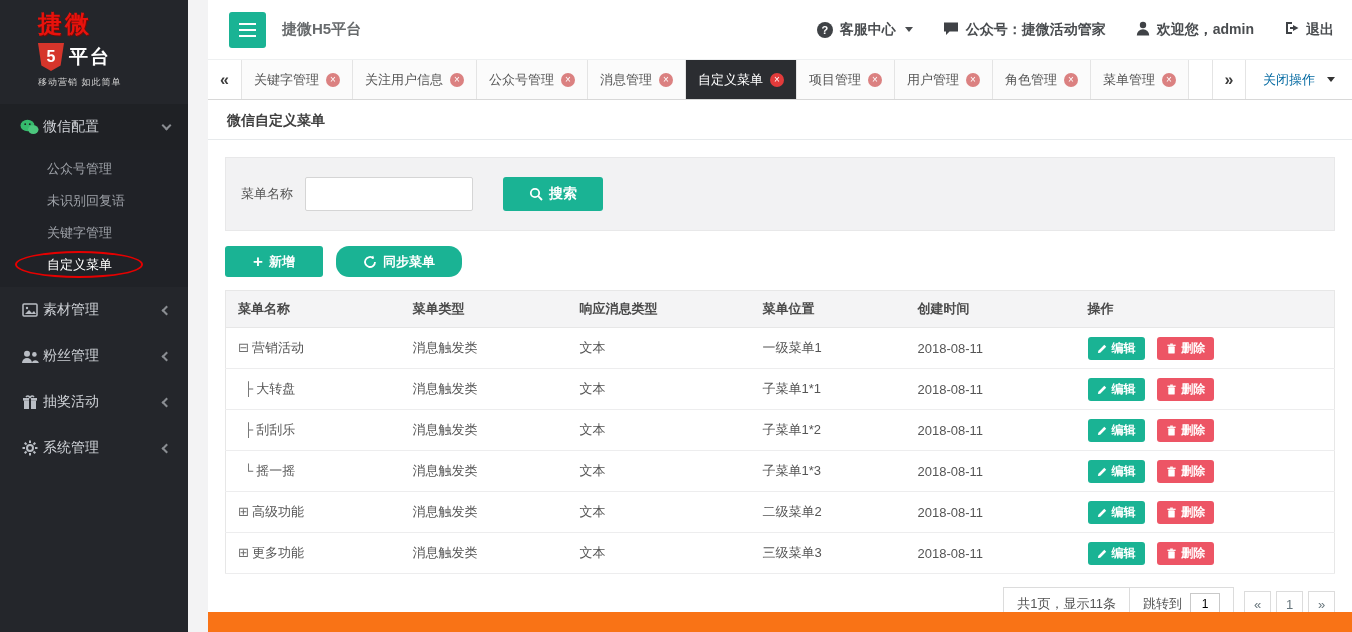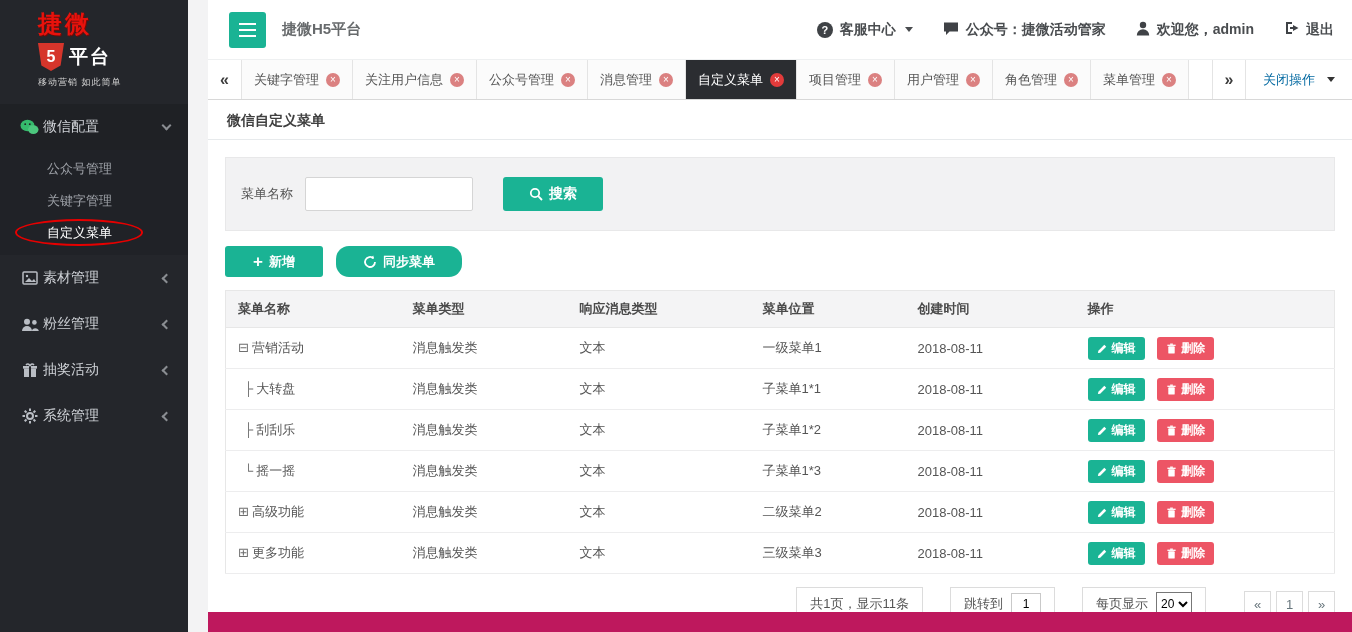--- a/index.html
+++ b/index.html
@@ -45,21 +45,21 @@
   .tab-scroll.right { border-left:1px solid #e4e4e4; }
   .tab-list { display:flex; overflow:hidden; flex:1; }
   .tab { display:flex; align-items:center; gap:7px; padding:0 12px; border-right:1px solid #e4e4e4; background:#fbfbfb; font-size:13px; color:#565656; cursor:pointer; white-space:nowrap; }
   .tab.active { background:#2b2d31; color:#fff; }
   .tab-close { width:14px; height:14px; border-radius:50%; background:#db8181; color:#fff; font-size:10px; line-height:13px; text-align:center; cursor:pointer; }
   .tab.active .tab-close { background:#e23b3b; }
   .close-ops { display:flex; align-items:center; gap:10px; padding:0 17px; font-size:13px; color:#0369a1; cursor:pointer; white-space:nowrap; }
   .close-ops .caret { border-top-color:#333; }
 
   
-  .content { flex:1; background:#be185d; overflow:hidden; }
+  .content { flex:1; background:#f97316; overflow:hidden; }
   .page-heading { height:40px; line-height:40px; background:#fff; padding:0 19px; font-size:14px; font-weight:bold; color:#3f3f3f; border-bottom:1px solid #e7eaec; }
   .panel { background:#fff; height:472px; padding:17px 17px 0; overflow:hidden; }
 
   .search-panel { height:74px; background:#f2f2f3; border:1px solid #e8e8e9; display:flex; align-items:center; padding:0 15px; }
   .search-label { font-size:13px; color:#555; margin-right:12px; }
   .search-input { width:168px; height:34px; border:1px solid #d5d5d5; border-radius:2px; padding:0 8px; font-size:13px; background:#fff; font-family:inherit; }
   .btn { display:inline-flex; align-items:center; justify-content:center; gap:6px; background:#1ab394; color:#fff; border:none; border-radius:3px; font-size:13px; cursor:pointer; font-family:inherit; }
   .btn-search { width:100px; height:34px; margin-left:30px; font-size:14px; font-weight:bold; }
   .toolbar { margin:15px 0 13px; display:flex; gap:13px; }
   .btn-add { width:98px; height:31px; font-weight:bold; }
@@ -68,21 +68,21 @@
 
   table { width:100%; border-collapse:collapse; border:1px solid #e7e7e7; table-layout:fixed; }
   th { background:#f4f4f5; text-align:left; padding:9px 12px; font-size:13px; font-weight:bold; color:#4a4a4a; border-bottom:1px solid #e7e7e7; }
   td { padding:11px 12px; font-size:13px; color:#555; border-bottom:1px solid #ededee; background:#fff; overflow:hidden; white-space:nowrap; }
   td.op-cell { padding:8px 12px; }
   .tree-prefix { color:#6f6f6f; margin-right:3px; font-size:13px; }
   .btn-sm { display:inline-flex; align-items:center; gap:4px; color:#fff; border:none; border-radius:3px; font-size:12px; height:23px; padding:0 9px; cursor:pointer; font-family:inherit; font-weight:bold; }
   .btn-edit { background:#1ab394; margin-right:9px; }
   .btn-del { background:#ed5565; }
 
-  .pagination { display:flex; justify-content:flex-end; align-items:center; margin-top:13px;gap:28px; }
+  .pagination { display:flex; justify-content:flex-end; align-items:center; margin-top:13px; }
   .pg-cell { height:34px; display:flex; align-items:center; gap:8px; padding:0 13px; border:1px solid #dcdcdc; background:#fff; font-size:13px; color:#555; margin-left:-1px; white-space:nowrap; }
   .pg-jump-input { width:30px; height:23px; border:1px solid #c9c9c9; text-align:center; font-size:12px; font-family:inherit; }
   .pg-size-select { height:24px; border:1px solid #777; font-size:12px; font-family:inherit; background:#fff; }
   .pg-btns { display:flex; gap:5px; margin-left:10px; }
   .pg-btn { min-width:27px; height:27px; border:1px solid #dcdcdc; background:#fff; display:flex; align-items:center; justify-content:center; font-size:13px; color:#67757c; cursor:pointer; padding:0 6px; }
 </style>
 </head>
 <body>
 
 <div class="app">
@@ -107,20 +107,21 @@
               <ellipse cx="13.3" cy="10.6" rx="5.2" ry="4.4" fill="#4cc77e"></ellipse>
               <circle cx="5.2" cy="5.2" r="0.9" fill="#1f2125"></circle>
               <circle cx="9.8" cy="5.2" r="0.9" fill="#1f2125"></circle>
             </svg>
         </span>
         <span class="nav-label">微信配置</span>
         <span class="chev down"></span>
       </div>
       <div class="submenu">
         <div class="submenu-item"><span>公众号管理</span></div>
+        <div class="submenu-item"><span>未识别回复语</span></div>
         <div class="submenu-item"><span>关键字管理</span></div>
         <div class="submenu-item active">
           <span>自定义菜单</span>
           <span class="annotation-ellipse"></span>
         </div>
       </div>
 
       <div class="nav-item">
         <span class="nav-icon">
           <svg width="16" height="16" viewBox="0 0 16 16">
@@ -469,26 +470,20 @@
   </tr>
             </tbody>
         </table>
 
         <div class="pagination">
           <div class="pg-cell">共1页，显示11条</div>
           <div class="pg-cell">
             <span>跳转到</span>
             <input class="pg-jump-input" type="text" value="1" style="">
           </div>
-          <div class="pg-cell">
-            <span>每页显示</span>
-            <select class="pg-size-select">
-              <option>20</option>
-            </select>
-          </div>
           <div class="pg-btns">
             <div class="pg-btn">«</div>
             <div class="pg-btn">1</div>
             <div class="pg-btn">»</div>
           </div>
         </div>
 
       </div>
     </div>
   </div>

